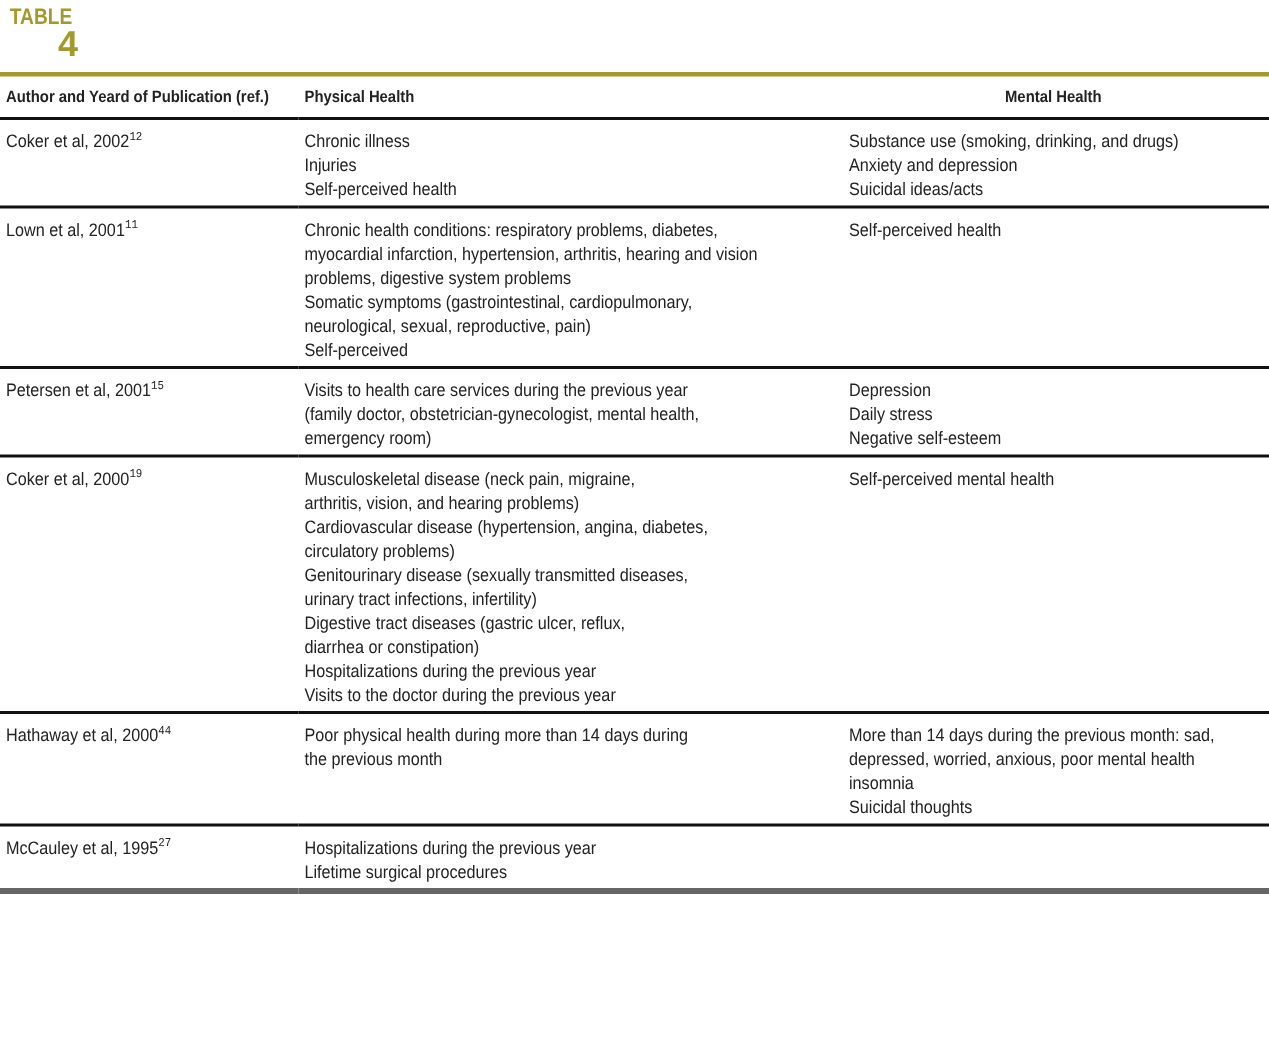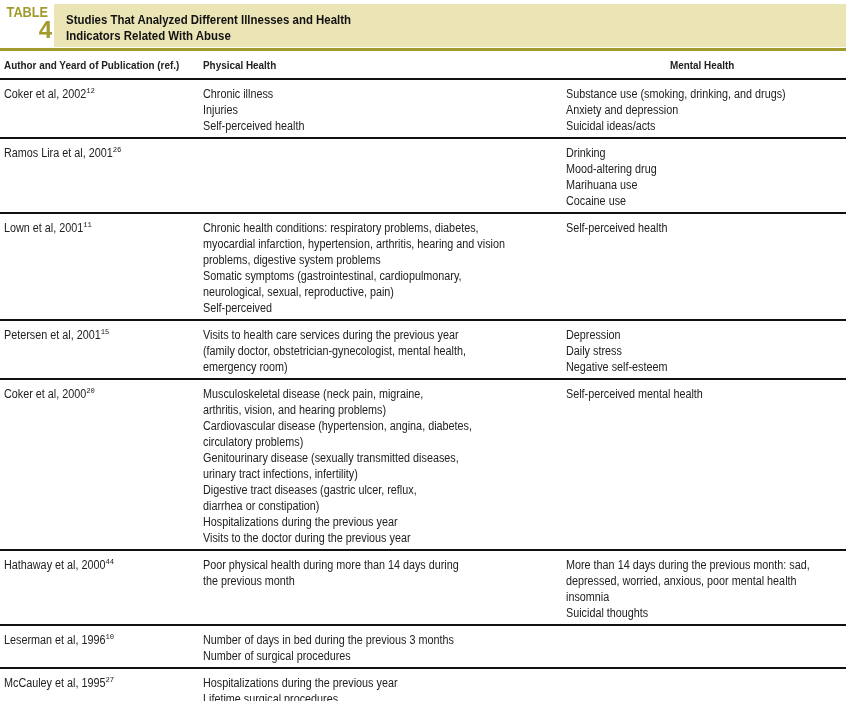--- a/index.html
+++ b/index.html
@@ -25,26 +25,20 @@
   sup { font-size: 8px; line-height: 0; font-family: Liberation Mono, monospace; }
 </style>
 </head>
 <body>
 
 <div class="hdr">
   <div class="tbl-label">
     <span class="w">TABLE</span>
     <span class="n">4</span>
   </div>
-  <div class="title-box">
-    <div class="title">
-      <div>Studies That Analyzed Different Illnesses and Health</div>
-      <div>Indicators Related With Abuse</div>
-    </div>
-  </div>
 </div>
 <div class="rule-gold"></div>
 
 <table>
   <thead>
     <tr>
       <th class="c1"><span>Author and Yeard of Publication (ref.)</span></th>
       <th class="c2"><span>Physical Health</span></th>
       <th class="c3"><span>Mental Health</span></th>
     </tr>
@@ -56,32 +50,20 @@
         </td>
         <td>
           <span class="ln">Chronic illness</span>
           <span class="ln">Injuries</span>
           <span class="ln">Self-perceived health</span>
         </td>
         <td>
           <span class="ln">Substance use (smoking, drinking, and drugs)</span>
           <span class="ln">Anxiety and depression</span>
           <span class="ln">Suicidal ideas/acts</span>
-        </td>
-      </tr>
-      <tr>
-        <td>
-          <span class="ln"><span>Ramos Lira et al, 2001</span><sup>26</sup></span>
-        </td>
-        <td></td>
-        <td>
-          <span class="ln">Drinking</span>
-          <span class="ln">Mood-altering drug</span>
-          <span class="ln">Marihuana use</span>
-          <span class="ln">Cocaine use</span>
         </td>
       </tr>
       <tr>
         <td>
           <span class="ln"><span>Lown et al, 2001</span><sup>11</sup></span>
         </td>
         <td>
           <span class="ln">Chronic health conditions: respiratory problems, diabetes,</span>
           <span class="ln">myocardial infarction, hypertension, arthritis, hearing and vision</span>
           <span class="ln">problems, digestive system problems</span>
@@ -103,21 +85,21 @@
           <span class="ln">emergency room)</span>
         </td>
         <td>
           <span class="ln">Depression</span>
           <span class="ln">Daily stress</span>
           <span class="ln">Negative self-esteem</span>
         </td>
       </tr>
       <tr>
         <td>
-          <span class="ln"><span>Coker et al, 2000</span><sup>20</sup></span>
+          <span class="ln"><span>Coker et al, 2000</span><sup>19</sup></span>
         </td>
         <td>
           <span class="ln">Musculoskeletal disease (neck pain, migraine,</span>
           <span class="ln">arthritis, vision, and hearing problems)</span>
           <span class="ln">Cardiovascular disease (hypertension, angina, diabetes,</span>
           <span class="ln">circulatory problems)</span>
           <span class="ln">Genitourinary disease (sexually transmitted diseases,</span>
           <span class="ln">urinary tract infections, infertility)</span>
           <span class="ln">Digestive tract diseases (gastric ulcer, reflux,</span>
           <span class="ln">diarrhea or constipation)</span>
@@ -136,30 +118,20 @@
           <span class="ln">Poor physical health during more than 14 days during</span>
           <span class="ln">the previous month</span>
         </td>
         <td>
           <span class="ln">More than 14 days during the previous month: sad,</span>
           <span class="ln">depressed, worried, anxious, poor mental health</span>
           <span class="ln">insomnia</span>
           <span class="ln">Suicidal thoughts</span>
         </td>
       </tr>
-      <tr>
-        <td>
-          <span class="ln"><span>Leserman et al, 1996</span><sup>10</sup></span>
-        </td>
-        <td>
-          <span class="ln">Number of days in bed during the previous 3 months</span>
-          <span class="ln">Number of surgical procedures</span>
-        </td>
-        <td></td>
-      </tr>
       <tr class="last">
         <td>
           <span class="ln"><span>McCauley et al, 1995</span><sup>27</sup></span>
         </td>
         <td>
           <span class="ln">Hospitalizations during the previous year</span>
           <span class="ln">Lifetime surgical procedures</span>
         </td>
         <td></td>
       </tr>

